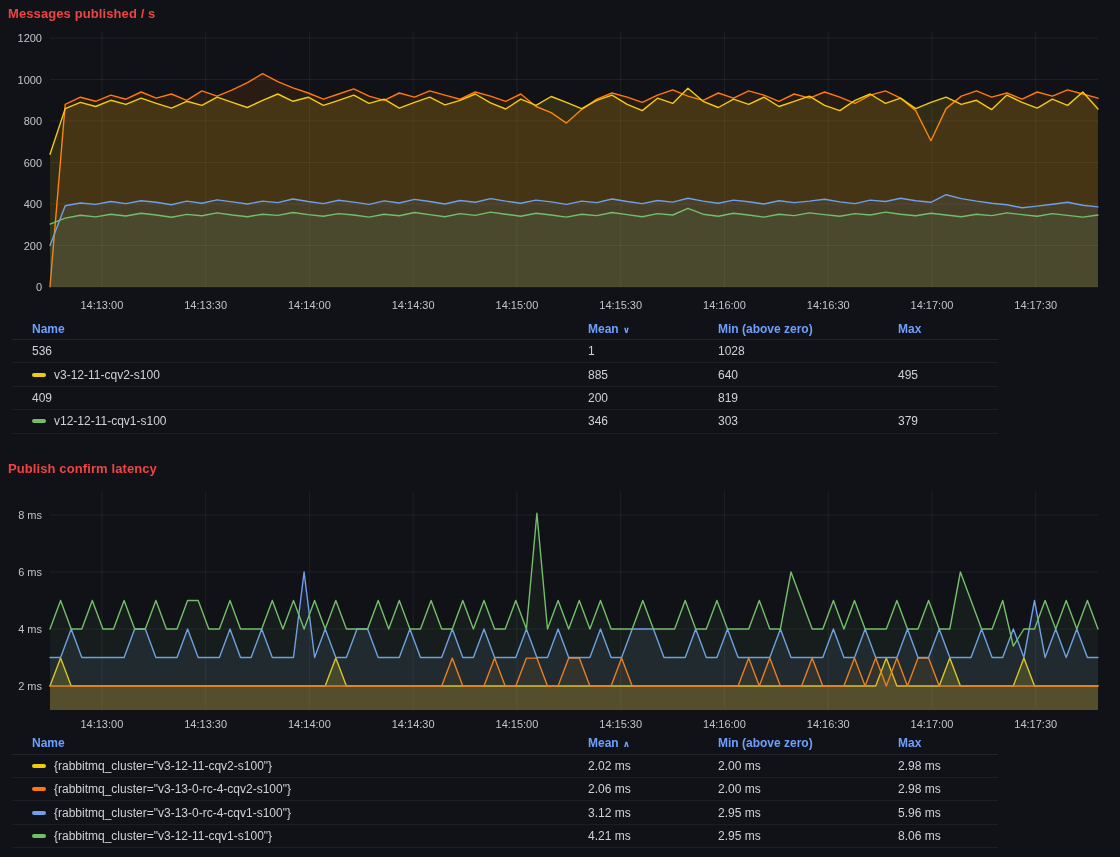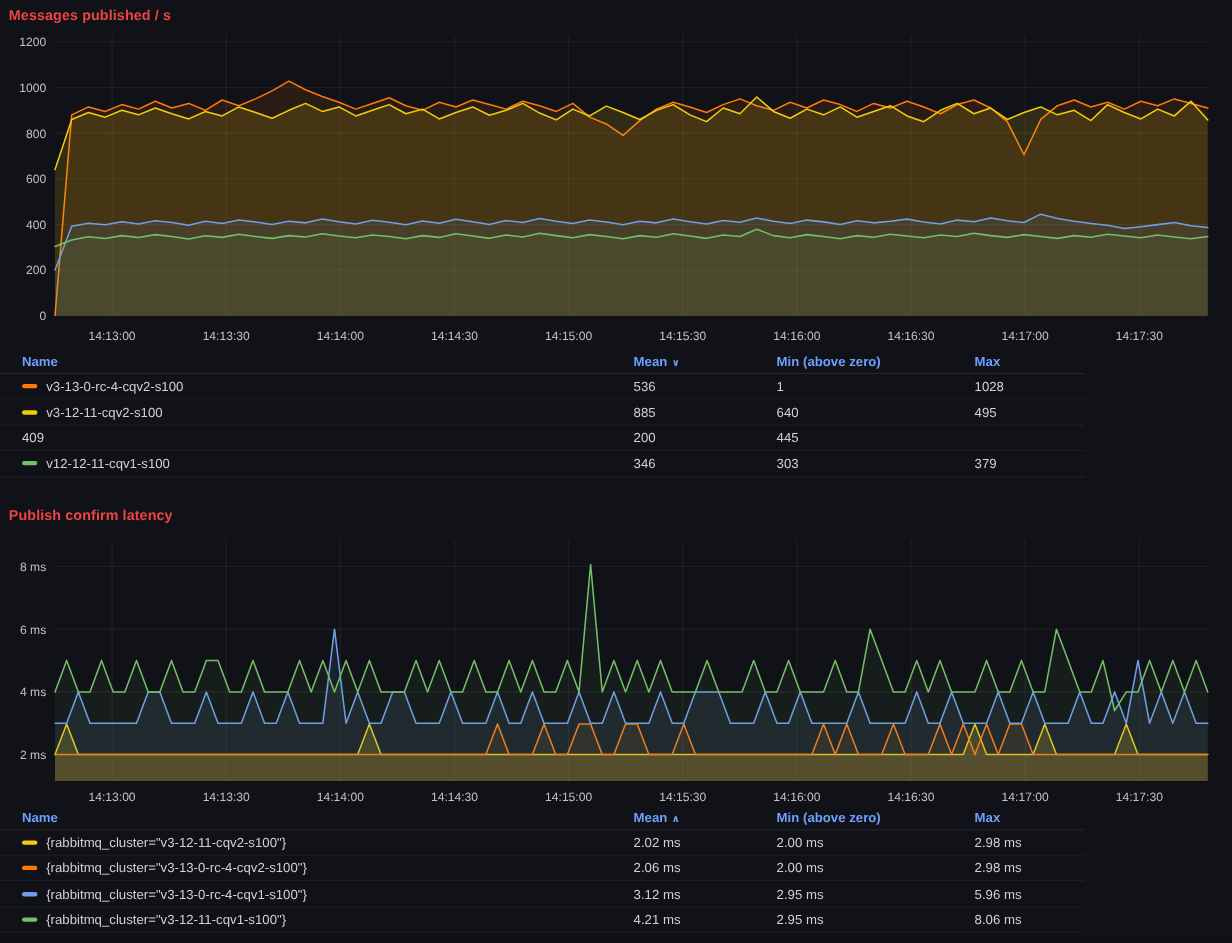--- a/index.html
+++ b/index.html
@@ -10,21 +10,21 @@
     font-family:"Liberation Sans","DejaVu Sans",sans-serif;
     -webkit-font-smoothing:antialiased;
   }
   .panel{position:relative;}
   .panel-header{padding:6px 8px 2px 8px;height:20px;}
   .panel-title{
     margin:0;font-size:13px;font-weight:600;color:#ef4444;letter-spacing:.1px;
   }
   svg.chart{display:block;}
   svg.chart text{font-family:"Liberation Sans","DejaVu Sans",sans-serif;font-size:11px;fill:#C2C3CA;}
-  .legend{width:986px;font-size:12px;color:#D0D1D6;}
+  .legend{width:986px;font-size:12px;color:#D0D1D6;margin-left:12px;}
   .legend-row,.legend-header{
     display:grid;
     grid-template-columns:1fr 130px 180px 78px;
     align-items:center;
     padding:0 22px 0 20px;
     box-sizing:border-box;
   }
   .legend-header{height:22px;border-bottom:1px solid rgba(204,204,220,0.10);}
   .legend-row{height:23.4px;border-bottom:1px solid rgba(204,204,220,0.07);}
   .legend-header .hcell{color:#6E9FFF;font-weight:600;cursor:pointer;}
@@ -89,41 +89,37 @@
       <polyline points="50.0,196.1 65.2,190.1 80.4,187.2 95.6,188.9 110.8,186.2 125.9,188.0 141.1,185.3 156.3,187.0 171.5,189.3 186.7,186.4 201.9,187.8 217.1,184.9 232.3,187.0 247.4,188.7 262.6,186.2 277.8,187.4 293.0,184.5 308.2,186.6 323.4,188.2 338.6,185.6 353.8,187.0 369.0,189.1 384.1,186.2 399.3,187.8 414.5,184.5 429.7,186.6 444.9,188.7 460.1,185.6 475.3,187.4 490.5,184.1 505.7,186.2 520.8,188.2 536.0,185.3 551.2,187.0 566.4,189.1 581.6,186.2 596.8,187.6 612.0,184.5 627.2,186.6 642.3,188.7 657.5,185.6 672.7,187.0 687.9,180.4 703.1,186.2 718.3,188.2 733.5,185.3 748.7,187.0 763.9,189.1 779.0,186.2 794.2,187.6 809.4,184.9 824.6,186.6 839.8,188.2 855.0,185.6 870.2,187.0 885.4,184.1 900.6,186.2 915.7,187.8 930.9,185.3 946.1,187.0 961.3,188.7 976.5,186.2 991.7,187.6 1006.9,184.9 1022.1,186.6 1037.2,188.2 1052.4,185.6 1067.6,187.4 1082.8,189.1 1098.0,187.0" fill="none" stroke="#73BF69" stroke-width="1.4" stroke-linejoin="round" stroke-linecap="round"></polyline>
     </svg>
   <div class="legend" id="legend-0">
       <div class="legend-header">
         <div class="hcell">Name</div>
         <div class="hcell hcell-num"><span>Mean</span><span class="sort-caret">∨</span></div>
         <div class="hcell hcell-num">Min (above zero)</div>
         <div class="hcell hcell-num">Max</div>
       </div>
       <div class="legend-row">
-        <div class="name-cell">
-          <span class="swatch" style="background: rgb(255, 120, 10);"></span>
-          <span>v3-13-0-rc-4-cqv2-s100</span>
-        </div>
         <div class="cell-num">536</div>
         <div class="cell-num">1</div>
         <div class="cell-num">1028</div>
       </div>
       <div class="legend-row">
         <div class="name-cell">
           <span class="swatch" style="background: rgb(242, 204, 12);"></span>
           <span>v3-12-11-cqv2-s100</span>
         </div>
         <div class="cell-num">885</div>
         <div class="cell-num">640</div>
         <div class="cell-num">495</div>
       </div>
       <div class="legend-row">
         <div class="cell-num">409</div>
         <div class="cell-num">200</div>
-        <div class="cell-num">445</div>
+        <div class="cell-num">819</div>
       </div>
       <div class="legend-row">
         <div class="name-cell">
           <span class="swatch" style="background: rgb(115, 191, 105);"></span>
           <span>v12-12-11-cqv1-s100</span>
         </div>
         <div class="cell-num">346</div>
         <div class="cell-num">303</div>
         <div class="cell-num">379</div>
       </div>

